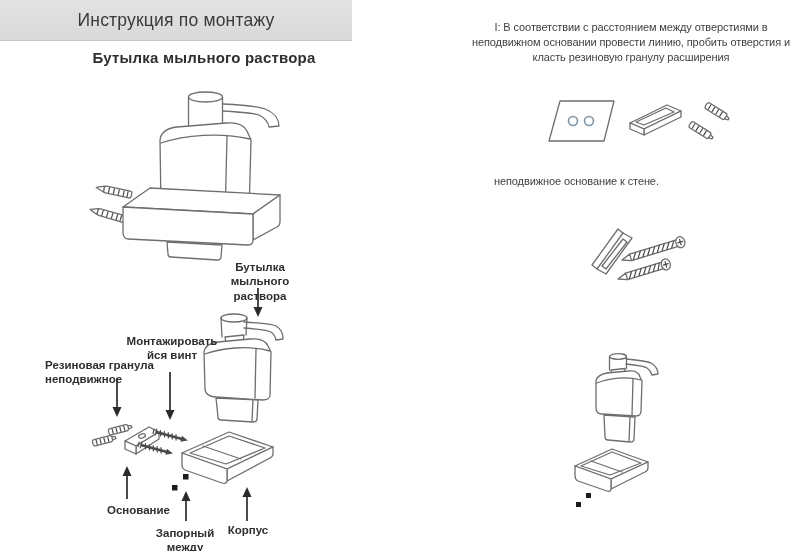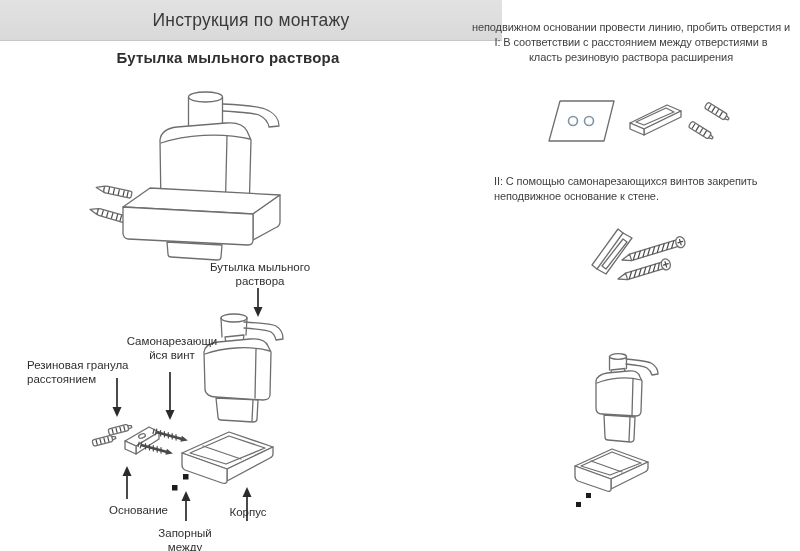--- a/index.html
+++ b/index.html
@@ -11,44 +11,44 @@
     --dark-line:#2b2b2b;
     --hole-accent:#7e93a4;
     --black-part:#1c1c1c;
   }
   html,body{margin:0;padding:0;background:#fff;}
   .page{
     position:relative;width:800px;height:551px;overflow:hidden;background:#fff;
     font-family:"Liberation Sans","DejaVu Sans",sans-serif;
   }
   .title-bar{
-    position:absolute;left:0;top:0;width:502px;height:40px;
+    position:absolute;left:0;top:0;width:352px;height:40px;
     background:linear-gradient(#e2e2e2,var(--title-bar-bg,#d9d9d9));
     border-bottom:1px solid #c6c6c6;
     display:flex;align-items:center;justify-content:center;
   }
   .title-bar span{font-size:17.5px;color:var(--title-text,#3a3a3a);letter-spacing:.2px;}
   .subtitle{
     position:absolute;left:0;top:49px;width:408px;text-align:center;
-    font-size:15px;font-weight:600;color:#2f2f2f;letter-spacing:.2px;padding-left:24px;
+    font-size:15px;font-weight:600;color:#2f2f2f;letter-spacing:.2px;
   }
   svg{position:absolute;overflow:visible;}
   .ln{stroke:var(--line-art,#6e6e6e);fill:none;stroke-width:1.3;stroke-linecap:round;stroke-linejoin:round;}
   .lnw{stroke:var(--line-art,#6e6e6e);fill:#fff;stroke-width:1.3;stroke-linecap:round;stroke-linejoin:round;}
   .dk{stroke:#4a4a4a;fill:none;stroke-width:1.2;stroke-linecap:round;}
   .dkf{fill:#4a4a4a;stroke:none;}
   .ar{stroke:var(--dark-line,#2b2b2b);stroke-width:1.7;fill:none;}
   .arh{fill:var(--dark-line,#2b2b2b);stroke:none;}
   .blk{fill:var(--black-part,#1c1c1c);stroke:none;}
   .hole{stroke:var(--hole-accent,#7e93a4);fill:none;stroke-width:1.6;}
   .label{
-    position:absolute;font-size:11.5px;font-weight:400;line-height:1.25;
+    position:absolute;font-size:11.5px;font-weight:700;line-height:1.25;
     color:var(--label-text,#2e2e2e);text-align:center;
   }
-  .label.left{text-align:left;}
+  .label.left{text-align:left;margin-left:18px;}
   .step-text{
     position:absolute;font-size:11px;color:var(--body-text,#3f3f3f);
     line-height:1.38;letter-spacing:-0.1px;white-space:nowrap;
   }
   .step-text.center{text-align:center;}
 </style>
 </head>
 <body>
 
 <div class="page">
@@ -169,42 +169,42 @@
       <path class="ar" d="M227,266 L227,241"></path>
         <polygon class="arh" points="222.5,242 231.5,242 227,232"></polygon>
     </g>
   </svg>
 
   <div class="label" style="left:208px;top:260px;width:104px">
     <div>Бутылка мыльного</div>
     <div>раствора</div>
   </div>
   <div class="label" style="left:112px;top:334px;width:120px">
-    <div>Самонарезающи</div>
+    <div>Монтажировать</div>
     <div>йся винт</div>
   </div>
   <div class="label left" style="left:27px;top:358px;width:124px">
     <div>Резиновая гранула</div>
-    <div>расстоянием</div>
+    <div>неподвижное</div>
   </div>
   <div class="label" style="left:86px;top:503px;width:105px">
     <div>Основание</div>
   </div>
   <div class="label" style="left:152px;top:526px;width:66px">
     <div>Запорный</div>
     <div>между</div>
   </div>
-  <div class="label" style="left:220px;top:505px;width:56px">
+  <div class="label" style="left:220px;top:523px;width:56px">
     <div>Корпус</div>
   </div>
 
   <div class="step-text center" style="left:462px;top:20px;width:338px">
+    <div>I: В соответствии с расстоянием между отверстиями в</div>
     <div>неподвижном основании провести линию, пробить отверстия и</div>
-    <div>I: В соответствии с расстоянием между отверстиями в</div>
-    <div>класть резиновую раствора расширения</div>
+    <div>класть резиновую гранулу расширения</div>
   </div>
   <svg style="left:540px;top:90px" width="210" height="68" viewBox="0 0 210 68">
     <g>
       <polygon class="lnw" points="20,11 74,11 64,51 9,51"></polygon>
       <circle class="hole" cx="33" cy="31" r="4.5"></circle>
       <circle class="hole" cx="49" cy="31" r="4.5"></circle>
     </g>
     <g>
       <path class="lnw" d="M90,33 L127,15 L141,21 L104,39 Z"></path>
       <path class="ln" d="M96,32 L126,18 L134,22 L104,35 Z"></path>
@@ -217,21 +217,20 @@
       <path class="ln" d="M23,1.8 L26.5,2.7 L26.5,4.6 L23,5.4"></path>
     </g>
     <g transform="translate(152,31) rotate(32)">
       <rect class="lnw" x="0" y="0" width="23" height="7" rx="2"></rect>
       <path class="dk" d="M4,1 V6 M8.5,1 V6 M13,1 V6 M17.5,1 V6"></path>
       <path class="ln" d="M23,1.8 L26.5,2.7 L26.5,4.6 L23,5.4"></path>
     </g>
   </svg>
 
   <div class="step-text" style="left:494px;top:174px;width:280px">
-    <div>II: С помощью самонарезающихся винтов закрепить</div>
     <div>неподвижное основание к стене.</div>
   </div>
   <svg style="left:585px;top:222px" width="165" height="85" viewBox="0 0 165 85">
     <g>
       <path class="lnw" d="M12,47 L38,11 L47,16 L21,52 Z"></path>
       <path class="ln" d="M17,44 L38,17 L42,20 L21,47 Z"></path>
       <path class="ln" d="M12,47 L7,43 L33,7 L38,11 M7,43 L33,7"></path>
     </g>
     <g transform="translate(37,38) rotate(-17)">
       <polygon class="lnw" points="0,0 9,-3.4 9,3.4"></polygon>

